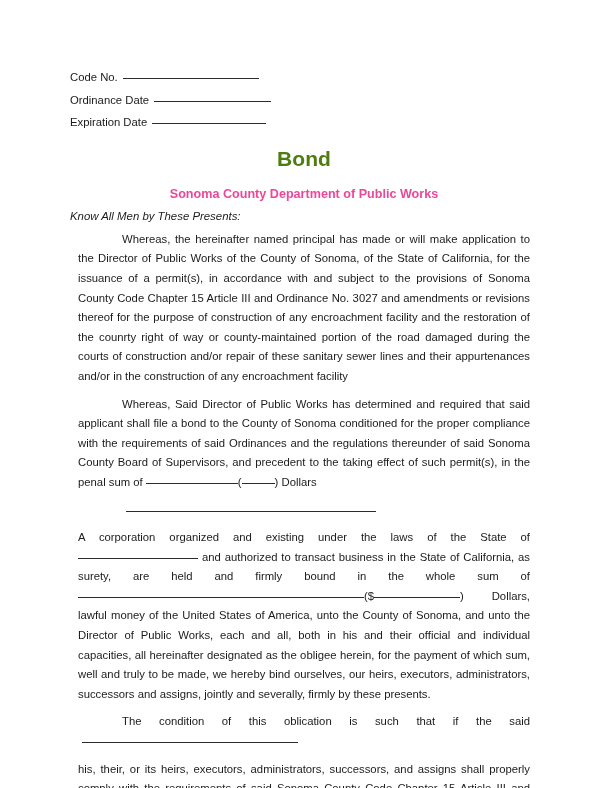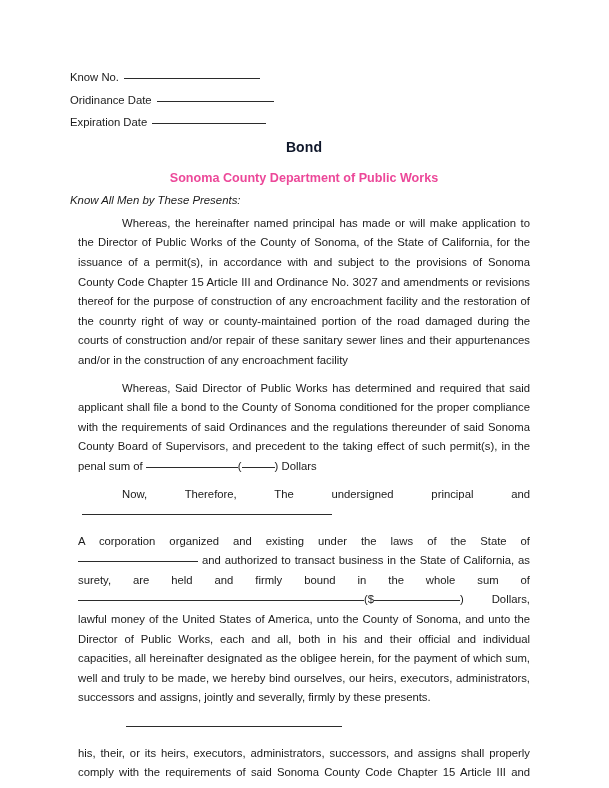--- a/index.html
+++ b/index.html
@@ -47,25 +47,25 @@
     height: 0;
   }
   .rule-bond { width: 136px; margin-left: 5px; }
   .rule-principal { width: 134px; margin-left: 5px; }
   .rule-effective { width: 117px; margin-left: 5px; }
   .rule-expiration { width: 114px; margin-left: 5px; }
 
   
   .doc-title {
     text-align: center;
-    font-size: 14px;
+    font-size: 21px;
     font-weight: bold;
-    margin-top: 5px;
+    margin-top: 13px;
     letter-spacing: 0.1px;
-    color: #0f172a;
+    color: #4d7c0f;
   }
   .doc-subtitle {
     text-align: center;
     font-size: 12.6px;
     font-weight: bold;
     margin-top: 16px;
     color: #ec4899;
   }
 
   
@@ -111,45 +111,45 @@
 </style>
 </head>
 <body>
 
 <div class="page">
   <div class="content">
 
     <div class="fill-block">
 
       <div class="fill-line">
-        <span class="fill-label">Know No.</span><span class="rule rule-bond"></span>
+        <span class="fill-label">Code No.</span><span class="rule rule-bond"></span>
       </div>
 
 
       <div class="fill-line">
-        <span class="fill-label">Oridinance Date</span><span class="rule rule-effective"></span>
+        <span class="fill-label">Ordinance Date</span><span class="rule rule-effective"></span>
       </div>
 
       <div class="fill-line">
         <span class="fill-label">Expiration Date</span><span class="rule rule-expiration"></span>
       </div>
 
     </div>
 
     <div class="doc-title">Bond</div>
     <div class="doc-subtitle">Sonoma County Department of Public Works</div>
 
     <div class="lead-italic">Know All Men by These Presents:</div>
 
     <p class="para indent gap-1">Whereas, the hereinafter named principal has made or will make application to the Director of Public Works of the County of Sonoma, of the State of California, for the issuance of a permit(s), in accordance with and subject to the provisions of Sonoma County Code Chapter 15 Article III and Ordinance No. 3027 and amendments or revisions thereof for the purpose of construction of any encroachment facility and the restoration of the counrty right of way or county-maintained portion of the road damaged during the courts of construction and/or repair of these sanitary sewer lines and their appurtenances and/or in the construction of any encroachment facility</p>
 
     <p class="para indent gap-2"><span>Whereas, Said Director of Public Works has determined and required that said applicant shall file a bond to the County of Sonoma conditioned for the proper compliance with the requirements of said Ordinances and the regulations thereunder of said Sonoma County Board of Supervisors, and precedent to the taking effect of such permit(s), in the penal sum of </span><span class="inline-rule ir-penal"></span><span>(</span><span class="inline-rule ir-paren"></span><span>) Dollars</span></p>
 
-    <p class="para indent gap-3"><span>Now, Therefore, The undersigned principal and</span><span class="inline-rule ir-undersigned"></span></p>
+    <p class="para indent gap-3"><span class="inline-rule ir-undersigned"></span></p>
 
     <p class="para gap-4"><span>A corporation organized and existing under the laws of the State of </span><span class="inline-rule ir-state"></span><span> and authorized to transact business in the State of California, as surety, are held and firmly bound in the whole sum of </span><span class="inline-rule ir-whole"></span><span>($</span><span class="inline-rule ir-dollar"></span><span>) Dollars, lawful money of the United States of America, unto the County of Sonoma, and unto the Director of Public Works, each and all, both in his and their official and individual capacities, all hereinafter designated as the obligee herein, for the payment of which sum, well and truly to be made, we hereby bind ourselves, our heirs, executors, administrators, successors and assigns, jointly and severally, firmly by these presents.</span></p>
 
-    <p class="para indent gap-5"><span class="inline-rule ir-said"></span></p>
+    <p class="para indent gap-5"><span>The condition of this oblication is such that if the said</span><span class="inline-rule ir-said"></span></p>
 
     <p class="para gap-6">his, their, or its heirs, executors, administrators, successors, and assigns shall properly comply with the requirements of said Sonoma County Code Chapter 15 Article III and Oridinance No. 3027 and amendments or revisions thereof herein before referred to, and to the terms and conditions of said</p>
 
   </div>
 </div>
 
 </body></html>

